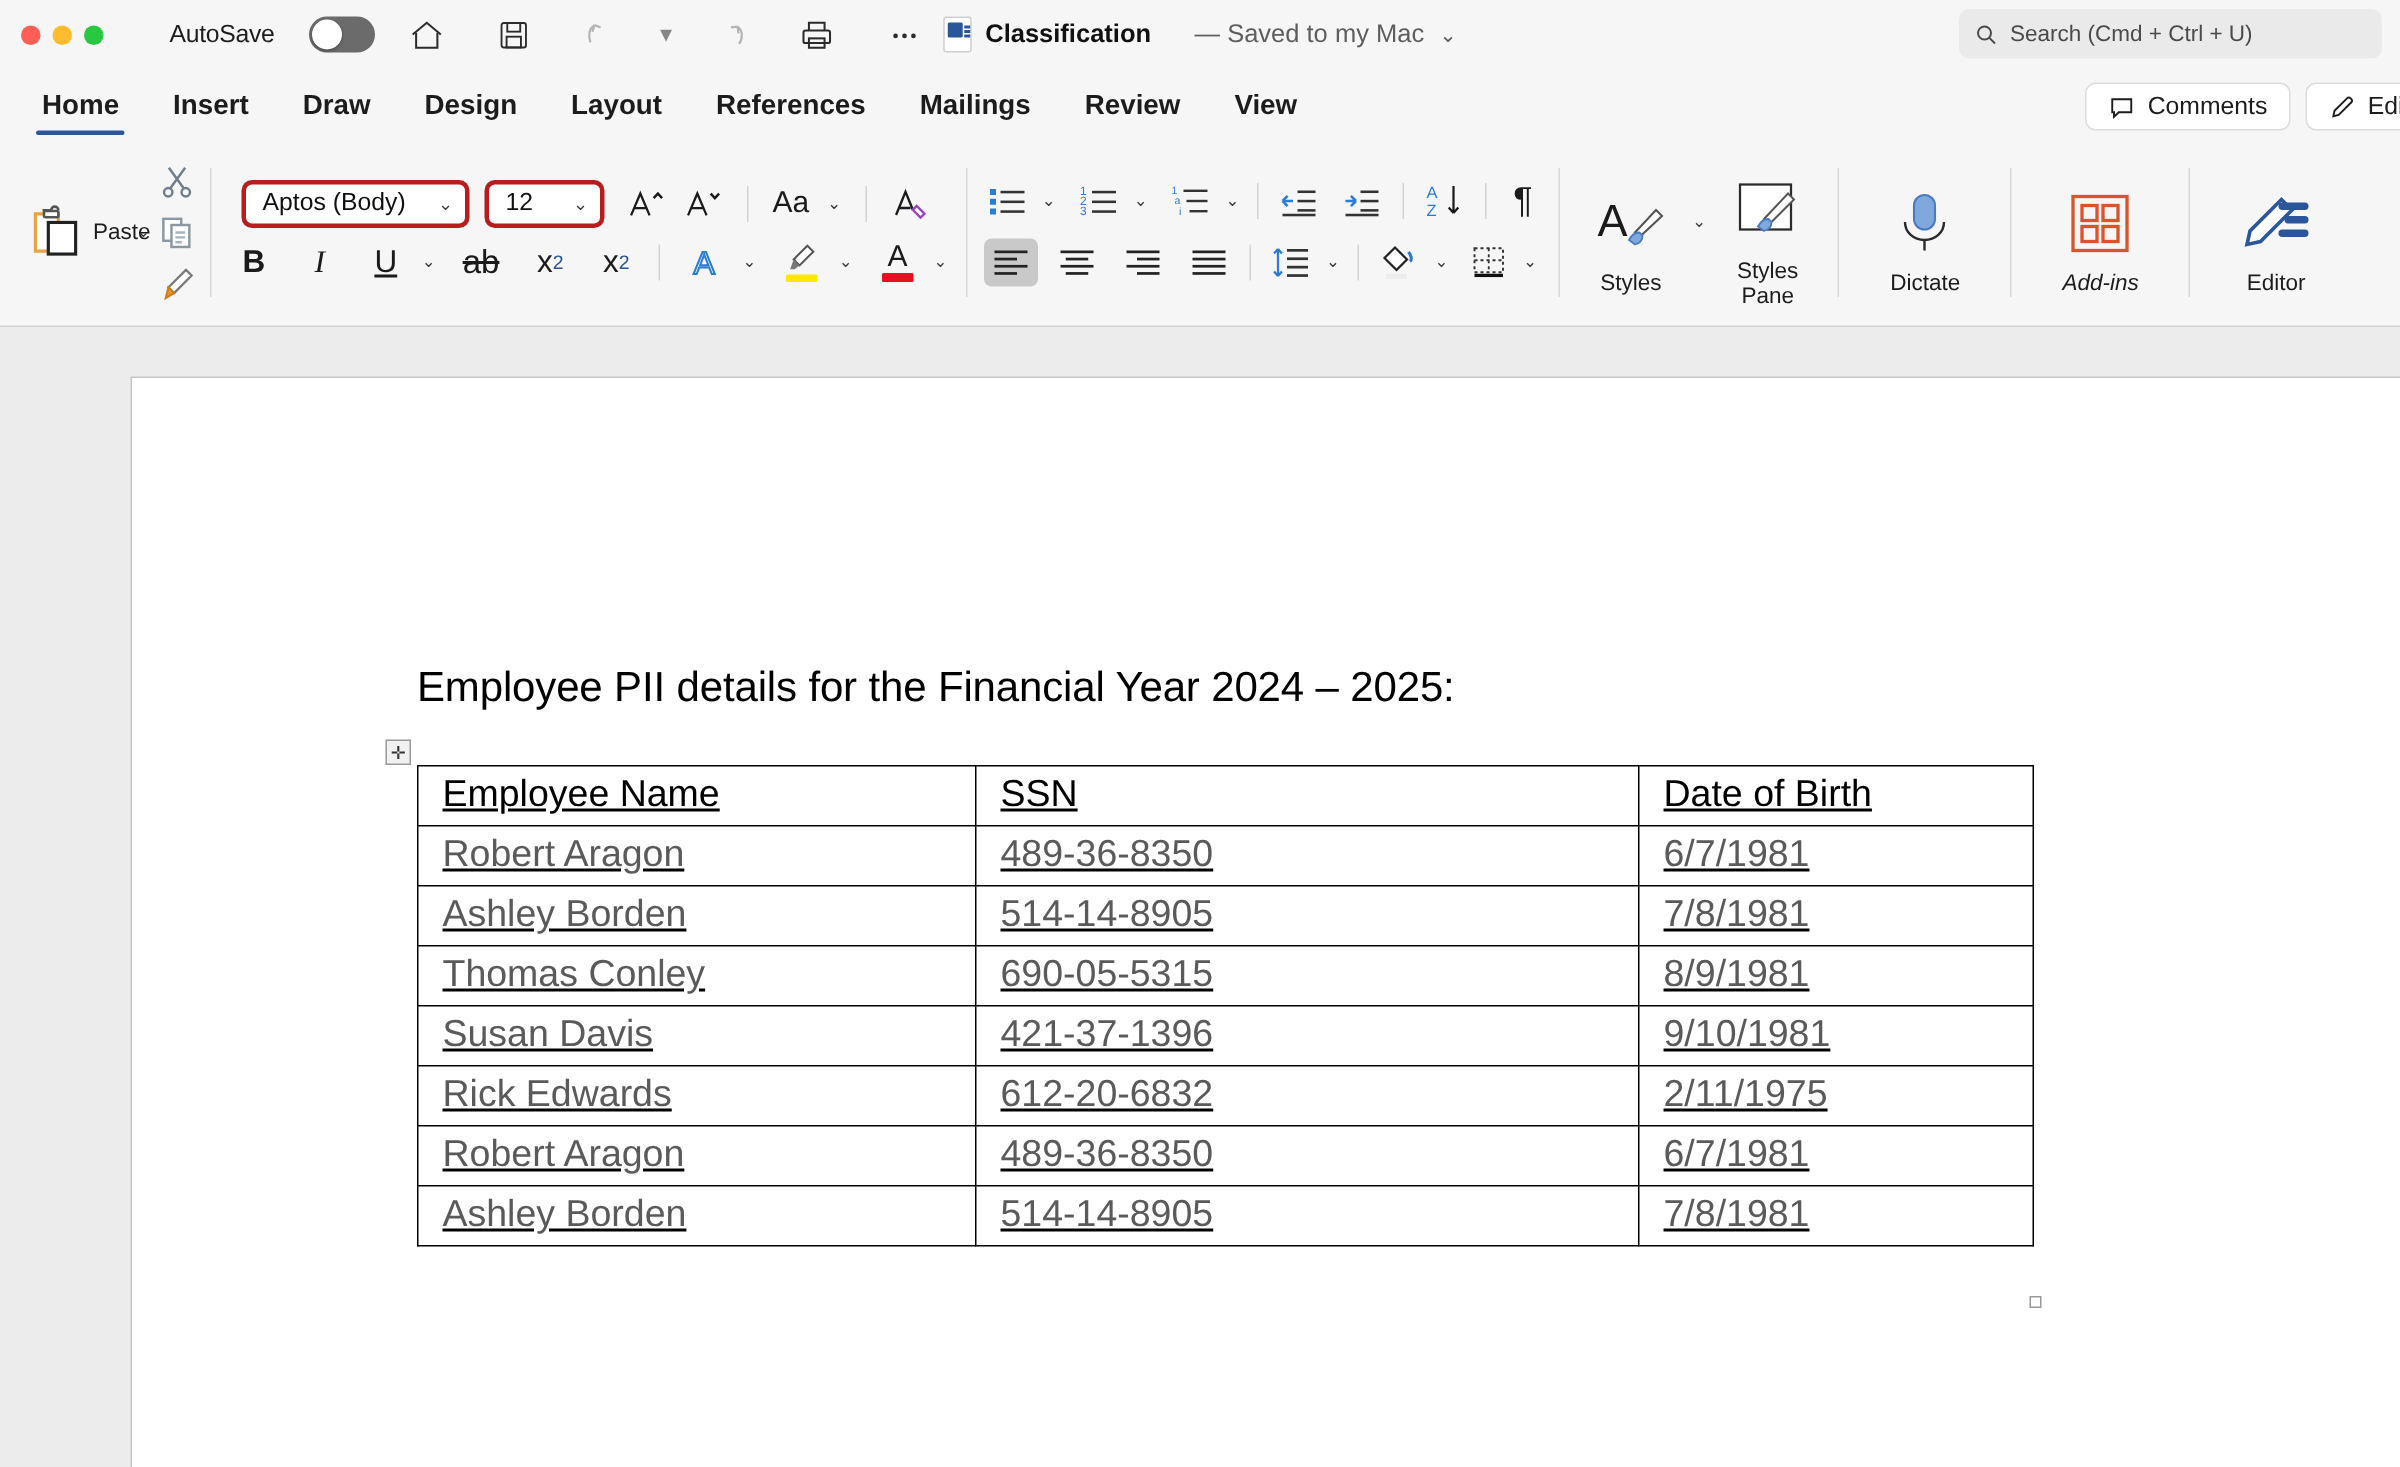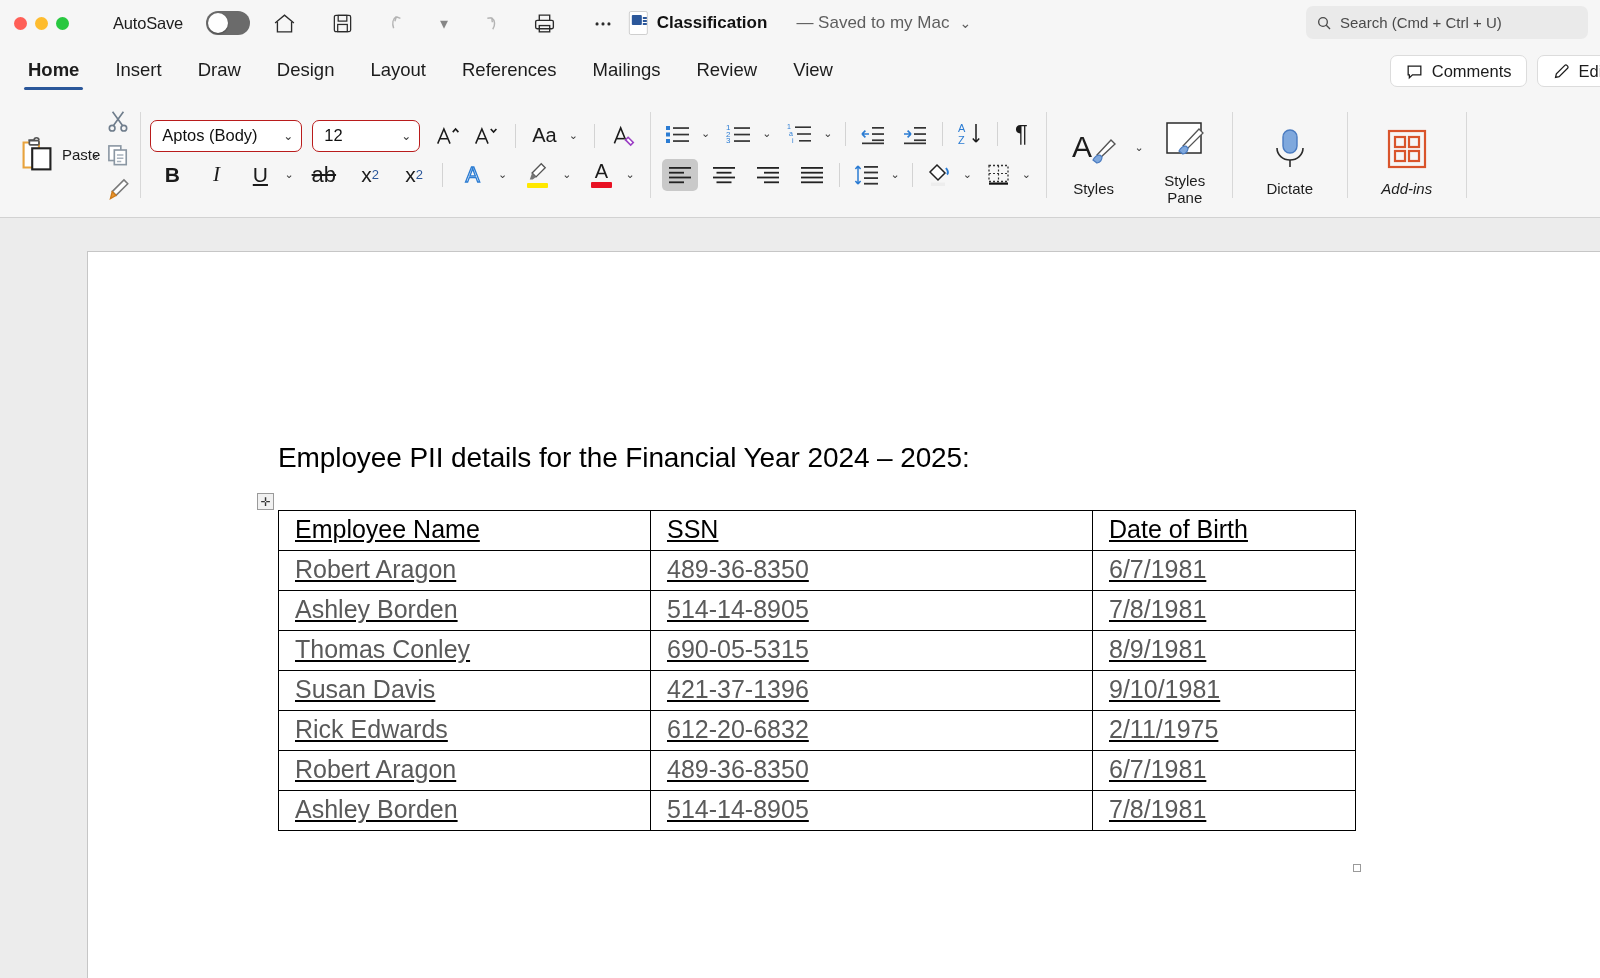--- a/index.html
+++ b/index.html
@@ -75,21 +75,21 @@
     padding: 0 10px; color: #4a4a4a; font-size: 15px; overflow:hidden;
   }
 
   
   .tabstrip {
     height: 46px; background: #f6f6f6; display: flex; align-items: flex-end;
     position: relative; padding-left: 10px;
   }
   .tab {
     font-size: 18.5px; color: #1c1c1c; padding: 0 18px 11px 18px;
-    position: relative; white-space: nowrap;
+    position: relative; white-space: nowrap; font-weight: bold;
   }
   .tab.active { font-weight: 700; }
   .tab.active::after {
     content:""; position:absolute; left:14px; right:14px; bottom:2px;
     height:3.5px; background:#2b579a; border-radius:2px;
   }
   .tabstrip-right {
     position:absolute; right:0; bottom:5px; display:flex; gap:10px; padding-right:0;
   }
   .pillbtn {
@@ -108,21 +108,21 @@
 
   .paste-grp { display:flex; align-items:center; padding-left:14px; }
   .paste-btn { width:74px; display:flex; flex-direction:row; align-items:center; gap:2px; }
   .paste-label { font-size:15px; color:#1c1c1c; }
   .clip-col { display:flex; flex-direction:column; align-items:center; gap:2px; padding-left:2px;}
   .clip-col > div { height:32px; display:flex; align-items:center; justify-content:center; }
 
   .font-grp { display:flex; flex-direction:column; justify-content:center; gap:8px; }
   .font-row { display:flex; align-items:center; gap:6px; }
   .combo {
-    height:32px; border:1px solid #b91c1c; border-radius:7px; background:#fff;
+    height:32px; border:3px solid #b91c1c; border-radius:7px; background:#fff;
     display:flex; align-items:center; justify-content:space-between; padding:0 8px 0 11px;
     font-size:16.5px; color:#101010;
   }
   .combo .cv { white-space:nowrap; }
   .combo .cc { color:#3c3c3c; font-size:12px; margin-left:8px; }
   .ibtn {
     height:30px; min-width:30px; display:flex; align-items:center; justify-content:center;
     border-radius:5px; font-size:19px; color:#1b1b1b; padding:0 3px;
   }
   .ibtn.sel { background:#c9c9c9; }
@@ -325,21 +325,21 @@
   </div>
 
   <div class="sep"></div>
 
   <div class="grp font-grp">
     <div class="font-row">
       <div class="combo" style="width:152px;">
         <span class="cv">Aptos (Body)</span>
         <span class="cc">⌄</span>
       </div>
-      <div class="combo" style="width:108px; margin-left:4px;">
+      <div class="combo" style="width:80px; margin-left:4px;">
         <span class="cv">12</span>
         <span class="cc">⌄</span>
       </div>
       <span class="ibtn" style="margin-left:6px;">
         <svg width="26" height="26" viewBox="0 0 24 24" fill="none" stroke="#1b1b1b" stroke-width="1.4">
             <path d="M2.5 19 8.2 5.5 13.9 19M4.8 14.6h6.8"></path>
             <path d="M16.4 8.4 19 5.6l2.6 2.8" stroke-width="1.5"></path>
           </svg>
       </span>
       <span class="ibtn">
@@ -583,20 +583,31 @@
         <rect x="24" y="10" width="10" height="10" fill="none" stroke="#d9542b" stroke-width="2.2"></rect>
         <rect x="10" y="24" width="10" height="10" fill="none" stroke="#d9542b" stroke-width="2.2"></rect>
         <rect x="24" y="24" width="10" height="10" fill="none" stroke="#d9542b" stroke-width="2.2"></rect>
       </svg>
     </div>
     <div class="lbl">Add-ins</div>
   </div>
 
   <div class="sep"></div>
 
+  <div class="bigbtn" style="width:96px;">
+    <div class="ico">
+      <svg width="48" height="44" viewBox="0 0 48 44">
+        <path d="M5 36 7 27 28 6l7 7-21 21z" fill="#fff" stroke="#2b579a" stroke-width="2.4"></path>
+        <rect x="26" y="8" width="20" height="5" rx="2.5" fill="#2b579a"></rect>
+        <rect x="30" y="17" width="16" height="5" rx="2.5" fill="#2b579a"></rect>
+        <rect x="26" y="26" width="20" height="5" rx="2.5" fill="#2b579a"></rect>
+      </svg>
+    </div>
+    <div class="lbl">Editor</div>
+  </div>
 </div>
 
 <div class="canvas">
   <div class="page">
 
     <div class="doc-heading">Employee PII details for the Financial Year 2024 – 2025:</div>
 
     <div class="tbl-handle">✛</div>
 
     <table class="pii">

